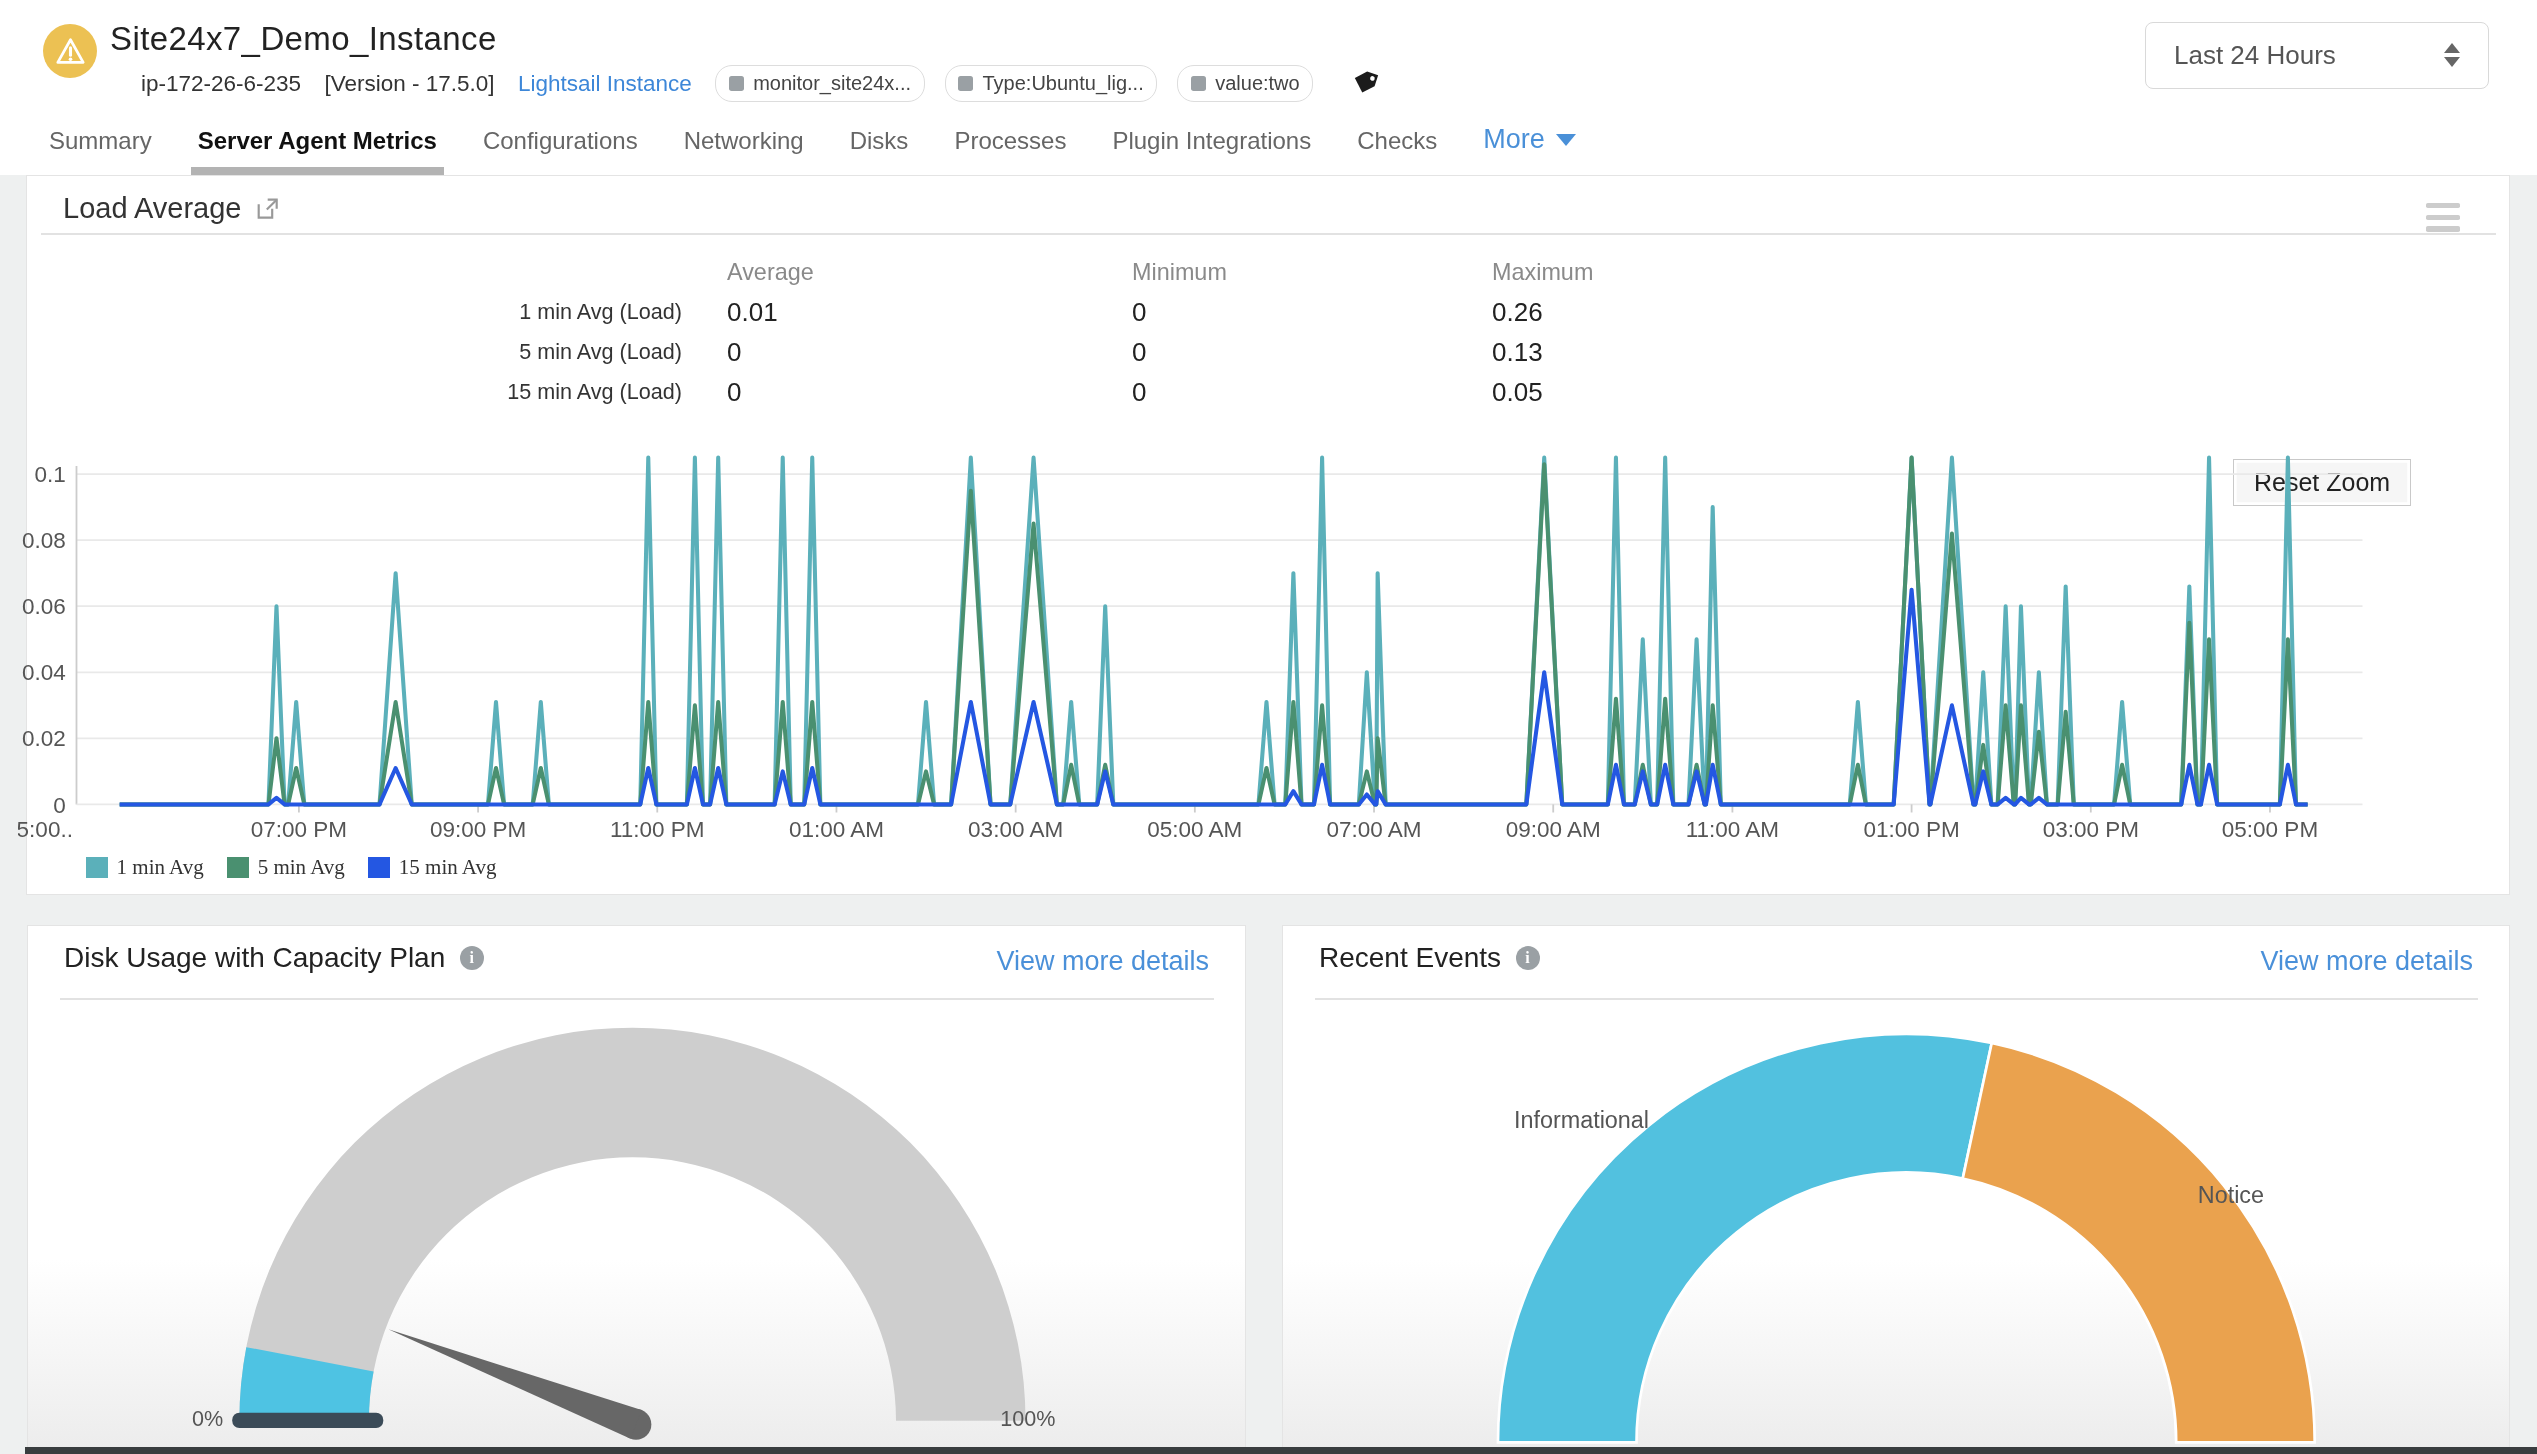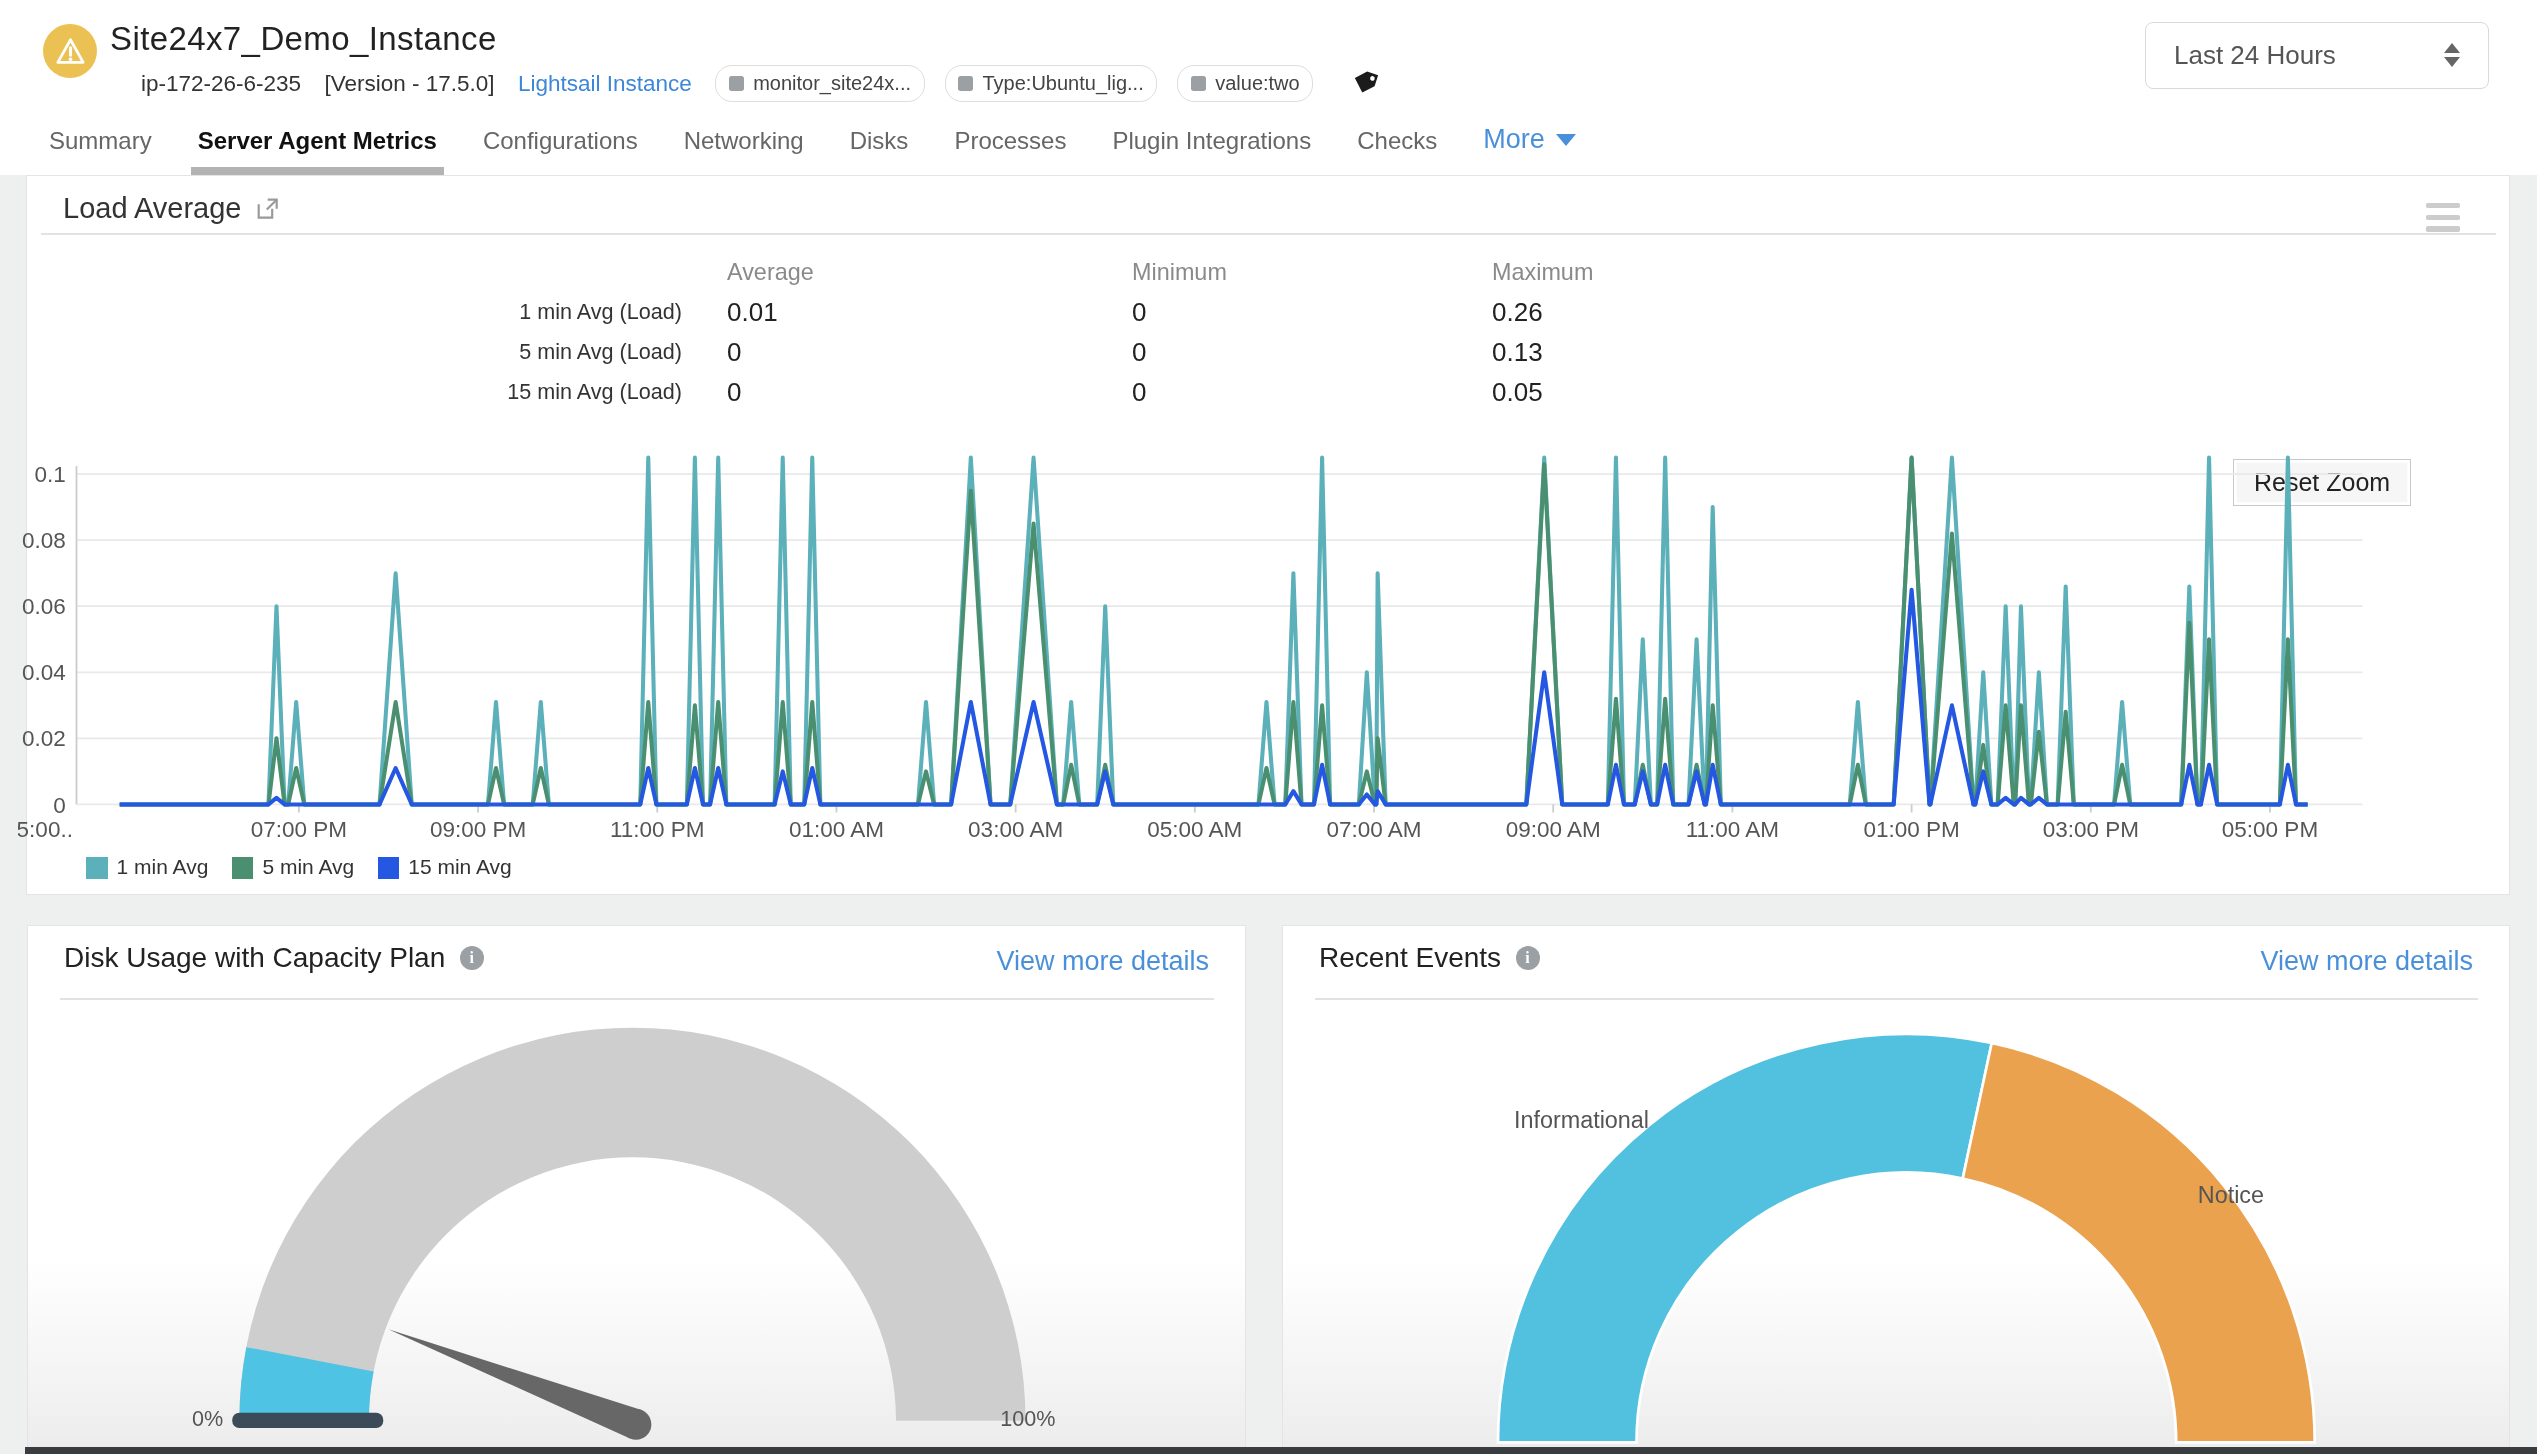--- a/index.html
+++ b/index.html
@@ -59,21 +59,21 @@
   .stats { position:absolute; left:0; top:76px; display:grid; grid-template-columns:607px 405px 360px 378px;margin-left:48px; }
   .stats .cell { height:40px; display:flex; align-items:center; }
   .stats .hdr { font-size:23.4px; color:#8a8a8a; }
   .stats .rowlabel { justify-content:flex-end; font-size:21.6px; color:#333; }
   .stats .val { font-size:26px; color:#222; }
   .stats .pad { padding-left:45px; }
 
   
   .load-chart-svg { position:absolute; left:18px; top:448px; }
   .legend { position:absolute; left:86px; top:855px; display:flex; align-items:center; gap:23.4px; }
-  .legend-item { display:flex; align-items:flex-end; gap:9px; }
+  .legend-item { display:flex; align-items:center; gap:9px;font-family:Liberation Serif, serif; }
   .legend-swatch { width:21.6px; height:21.6px; }
   .legend-label { font-size:21px; color:#333; }
   .reset-zoom { position:absolute; left:2206px; top:283px; padding:8px 20px; font-size:25px; color:#222;
     background:#f6f6f6; border:1.8px solid #c9c9c9; box-shadow:inset 0 0 0 2.7px #fff; cursor:pointer; }
 
   .gauge-svg, .donut-svg { position:absolute; left:0; top:81px; }
 
   .bottom-bar { position:absolute; left:25px; top:1447px; width:2512px; height:7.2px; background:#393d3f; }
   svg text { font-family:"Liberation Sans", sans-serif; }
 </style>

